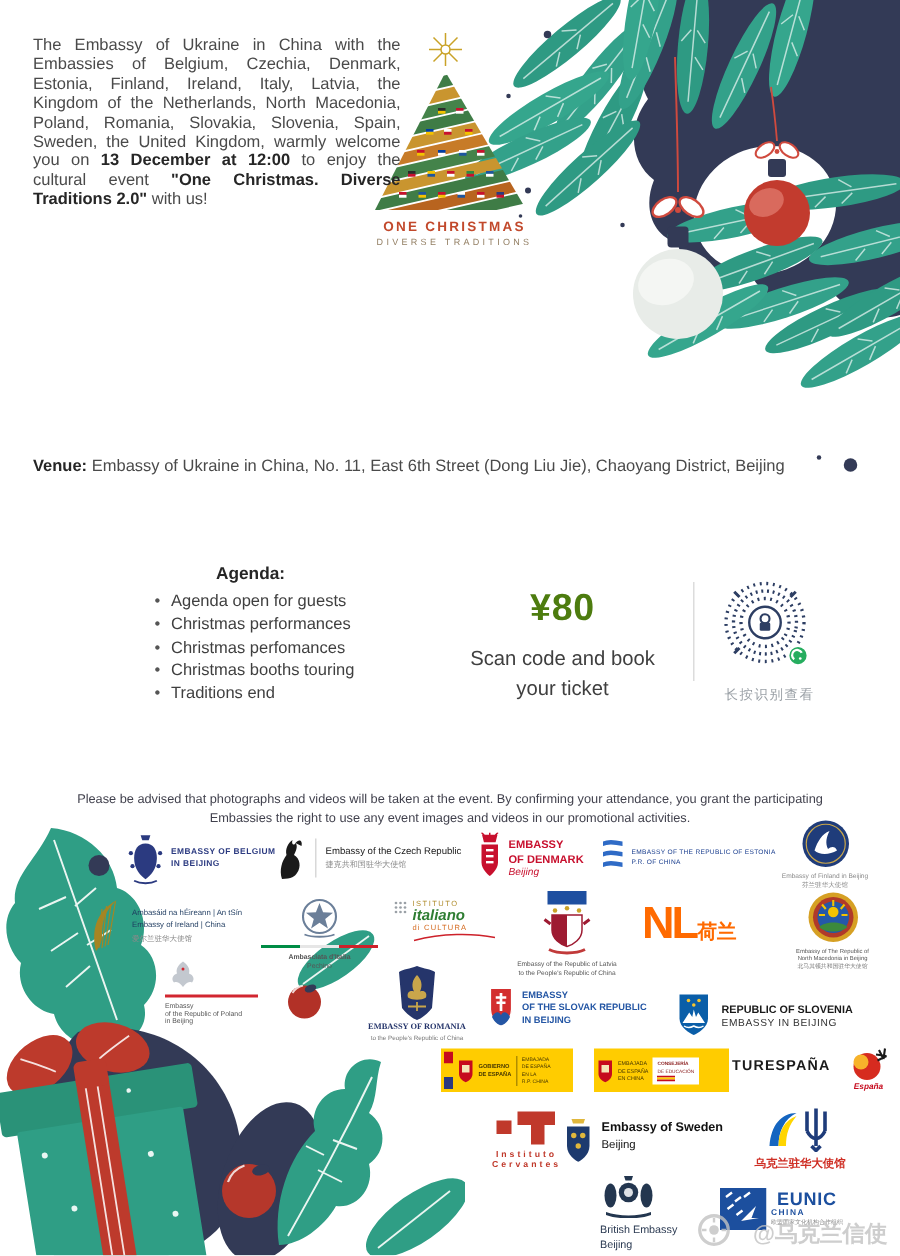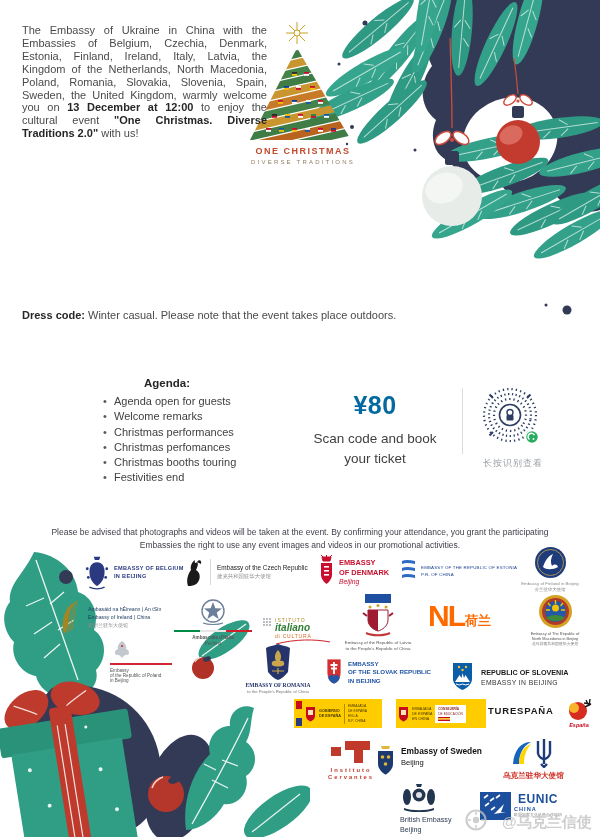--- a/index.html
+++ b/index.html
@@ -10,21 +10,21 @@
   .intro{left:22px;top:24px;width:245px;font-size:11px;line-height:12.9px;text-align:justify;color:#4a4a4a;}
   .intro b{color:#262626;}
   .about{left:22px;top:226px;width:448px;font-size:11.5px;line-height:17px;text-align:justify;color:#4a4a4a;}
   .venue{left:22px;top:304px;width:560px;font-size:11px;line-height:15px;color:#4a4a4a;}
   .venue b{color:#262626;}
   .agenda-title{left:100px;top:377px;width:134px;text-align:center;font-weight:bold;font-size:11.5px;color:#262626;}
   .agenda-list{left:102px;top:394px;width:210px;list-style:none;margin:0;padding:0;font-size:11px;color:#3f3f3f;}
   .agenda-list li{position:relative;padding-left:12px;line-height:15.3px;}
   .agenda-list li::before{content:"•";position:absolute;left:1px;top:0;color:#555;}
   .price-block{left:300px;top:391px;width:150px;text-align:center;}
-  .price{font-size:25px;font-weight:bold;color:#0369a1;letter-spacing:.5px;}
+  .price{font-size:25px;font-weight:bold;color:#4d7c0f;letter-spacing:.5px;}
   .scan{margin-top:9px;font-size:13.5px;color:#3f3f3f;line-height:1.45;}
   .divider{left:462px;top:388px;width:1px;height:66px;background:#dcdcdc;}
   .qr-caption{left:474px;top:457px;width:78px;text-align:center;font-size:9px;color:#9aa0a6;letter-spacing:1px;}
   .disclaimer{left:45px;top:526px;width:510px;text-align:center;font-size:8.5px;line-height:1.5;color:#41414d;}
   .lt1{left:246px;top:146px;width:114px;text-align:center;font-size:9px;font-weight:bold;
        letter-spacing:1.5px;color:#c2492c;}
   .lt2{left:246px;top:159px;width:114px;text-align:center;font-size:6px;letter-spacing:2.2px;color:#937f63;}
   .lg{position:absolute;display:flex;align-items:center;gap:4px;}
   .col{display:flex;flex-direction:column;}
   .wm{left:464px;top:808px;display:flex;align-items:flex-end;gap:14px;opacity:.8;z-index:30;}
@@ -197,31 +197,30 @@
         <rect x="83" y="111.9" width="5" height="1.9" fill="#c8102e"></rect>
     </g>
   </svg>
   <div class="abs lt1">ONE CHRISTMAS</div>
   <div class="abs lt2">DIVERSE TRADITIONS</div>
 
   <p class="abs intro"><span>The Embassy of Ukraine in China with the Embassies of Belgium, Czechia, Denmark, Estonia, Finland, Ireland, Italy, Latvia, the Kingdom of the Netherlands, North Macedonia, Poland, Romania, Slovakia, Slovenia, Spain, Sweden, the United Kingdom, warmly welcome you on </span><b>13 December at 12:00</b><span> to enjoy the cultural event </span><b>"One Christmas. Diverse Traditions 2.0"</b><span> with us!</span></p>
 
 
   <div class="abs venue">
-    <div style="margin-top:4px;"><b>Dress code:</b><span> Winter casual. Please note that the event takes place outdoors.</span></div>
+    <div><b>Venue:</b><span> Embassy of Ukraine in China, No. 11, East 6th Street (Dong Liu Jie), Chaoyang District, Beijing</span></div>
   </div>
 
   <div class="abs agenda-title">Agenda:</div>
   <ul class="abs agenda-list">
     <li>Agenda open for guests</li>
-    <li>Welcome remarks</li>
     <li>Christmas performances</li>
     <li>Christmas perfomances</li>
     <li>Christmas booths touring</li>
-    <li>Festivities end</li>
+    <li>Traditions end</li>
   </ul>
 
   <div class="abs price-block">
     <div class="price">¥80</div>
     <div class="scan">Scan code and book your ticket</div>
   </div>
   <div class="abs divider"></div>
 
   <svg class="abs" style="left:482px;top:387px;" width="60" height="60" viewBox="0 0 60 60">
     <g stroke="#2d3e63" fill="none">
@@ -326,21 +325,21 @@
     </svg>
     <div style="display:flex;margin-top:3px;">
       <div style="width:26px;height:2px;background:#008c45;"></div>
       <div style="width:26px;height:2px;background:#e6e6e6;"></div>
       <div style="width:26px;height:2px;background:#cd212a;"></div>
     </div>
     <div style="font-size:4.6px;color:#555;margin-top:3px;font-weight:bold;">Ambasciata d'Italia</div>
     <div style="font-size:4.6px;color:#555;margin-top:1px;">Pechino</div>
   </div>
 
-  <div class="lg" style="left:262px;top:600px;gap:3px;align-items:flex-start;margin-top:17px;">
+  <div class="lg" style="left:262px;top:600px;gap:3px;align-items:flex-start;">
     <svg width="10" height="12" viewBox="0 0 10 12">
       <g fill="#9aa0a6">
           <circle cx="2" cy="2" r=".9"></circle>
           <circle cx="5" cy="2" r=".9"></circle>
           <circle cx="8" cy="2" r=".9"></circle>
       <circle cx="2" cy="5" r=".9"></circle>
           <circle cx="5" cy="5" r=".9"></circle>
           <circle cx="8" cy="5" r=".9"></circle>
       <circle cx="2" cy="8" r=".9"></circle>
           <circle cx="5" cy="8" r=".9"></circle>

